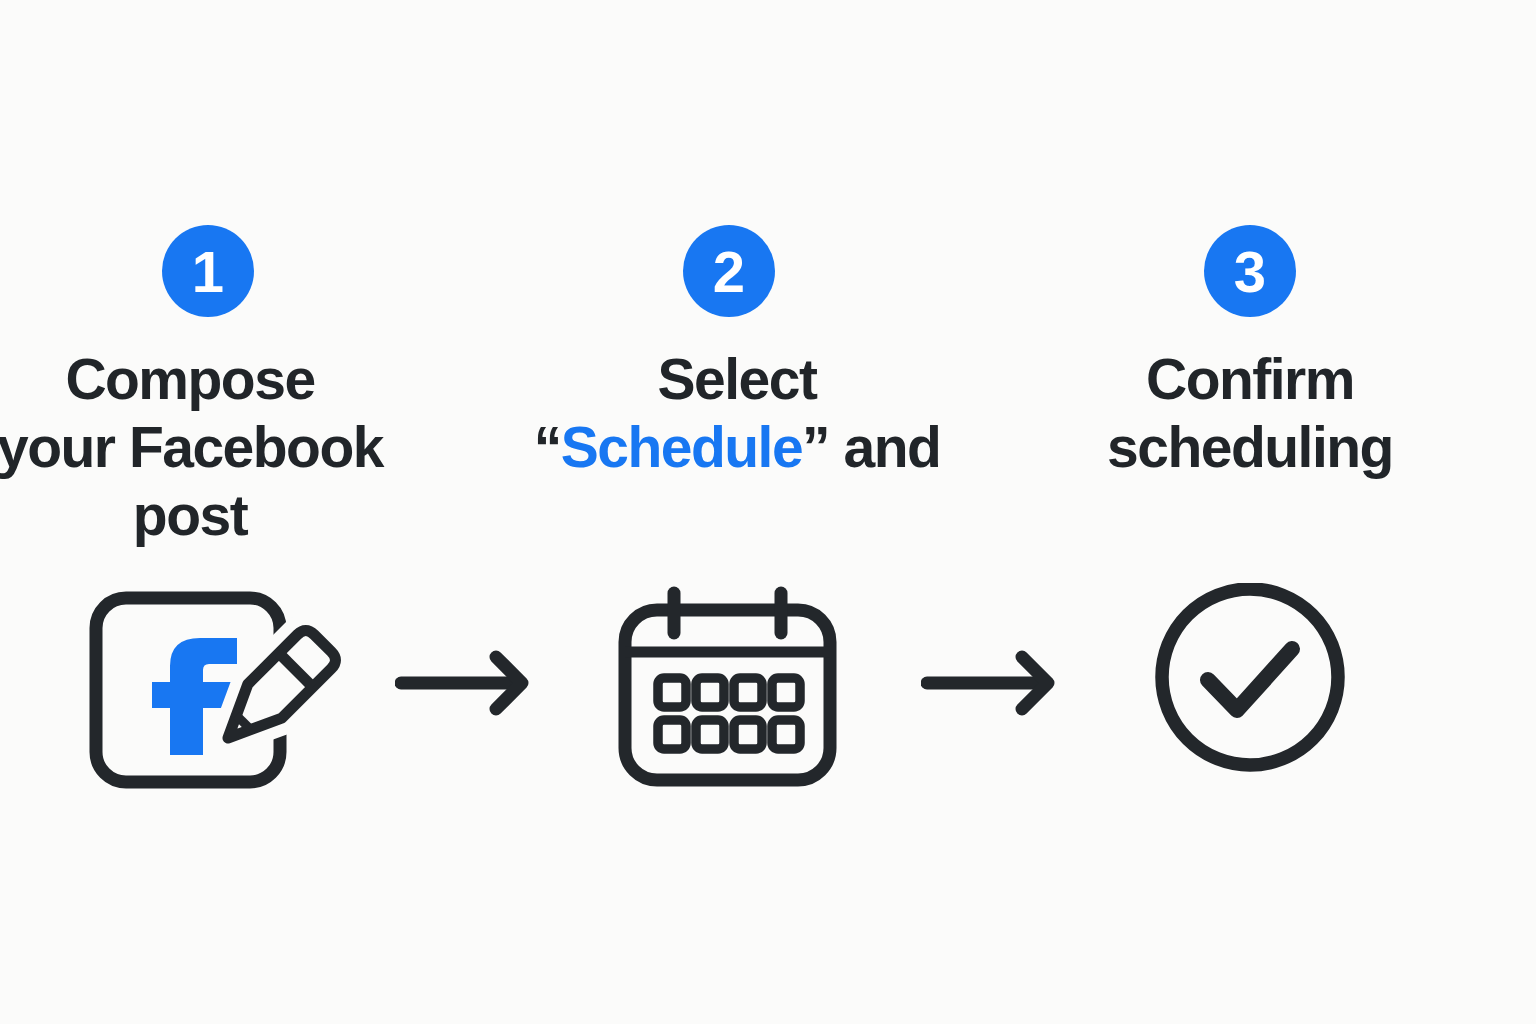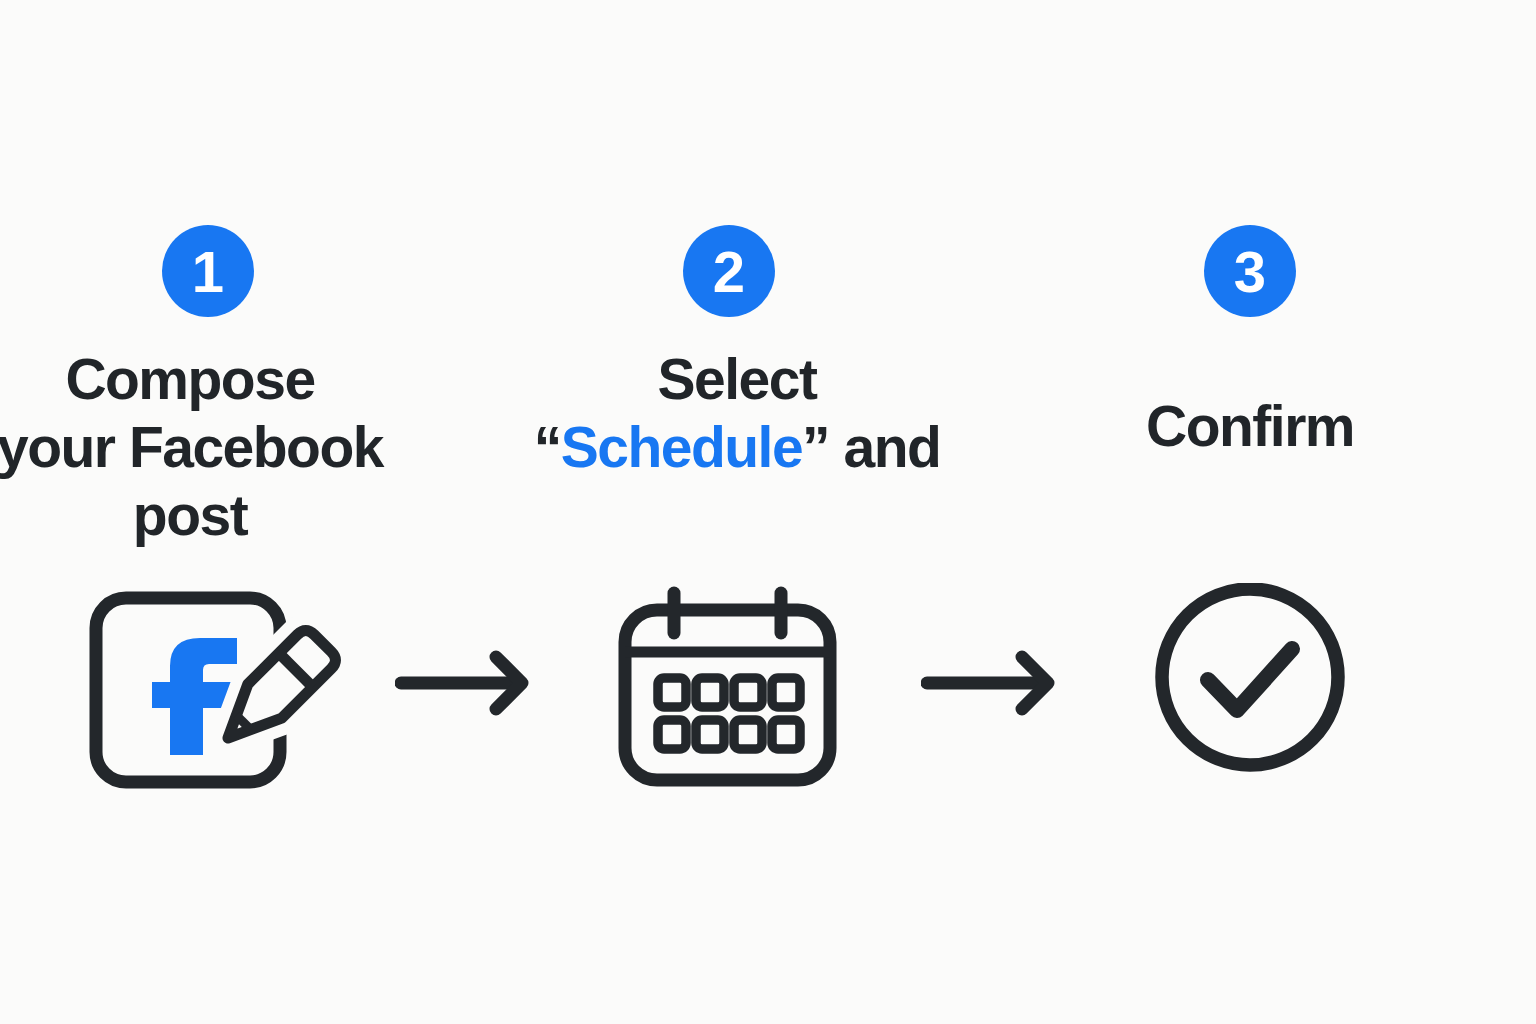--- a/index.html
+++ b/index.html
@@ -40,22 +40,23 @@
   <div>Compose</div>
   <div>your Facebook</div>
   <div>post</div>
 </div>
 
 <div class="title" style="left:737px;">
   <div>Select</div>
   <div><span>“</span><span class="kw">Schedule</span><span>” and</span></div>
 </div>
 
-<div class="title" style="left:1250px;margin-top:47px;">
+<div class="title" style="left:1250px;">
   <div>Confirm</div>
+  <div>scheduling</div>
 </div>
 
 <svg class="icon-svg" style="left:88px;top:590px;" width="270" height="210" viewBox="0 0 270 210">
   <rect class="stroke" x="8" y="8" width="184" height="184" rx="30" stroke-linejoin="round"></rect>
   <path d="M 82,165 L 82,118 L 64,118 L 64,92 L 82,92 L 82,76 Q 82,48 112,48 L 149,48 L 149,74 L 121,74 Q 115,74 115,80 L 115,92 L 147,92 L 143,118 L 115,118 L 115,165 Z" fill="#1877F2"></path>
   <g transform="translate(140,148) rotate(45)">
     <path class="halo" stroke-width="34" stroke-linejoin="round" d="M -24,-52 L -24,-122 Q -24,-134 -12,-134 L 12,-134 Q 24,-134 24,-122 L 24,-52 L 0,0 Z"></path>
     <path d="M -24,-52 L -24,-122 Q -24,-134 -12,-134 L 12,-134 Q 24,-134 24,-122 L 24,-52 L 0,0 Z" fill="#fbfbfa" stroke="#23272B" stroke-width="11" stroke-linejoin="round"></path>
     <line x1="-24" y1="-96" x2="24" y2="-96" stroke="#23272B" stroke-width="11"></line>
     <line x1="-10" y1="-22" x2="10" y2="-22" stroke="#23272B" stroke-width="9"></line>

